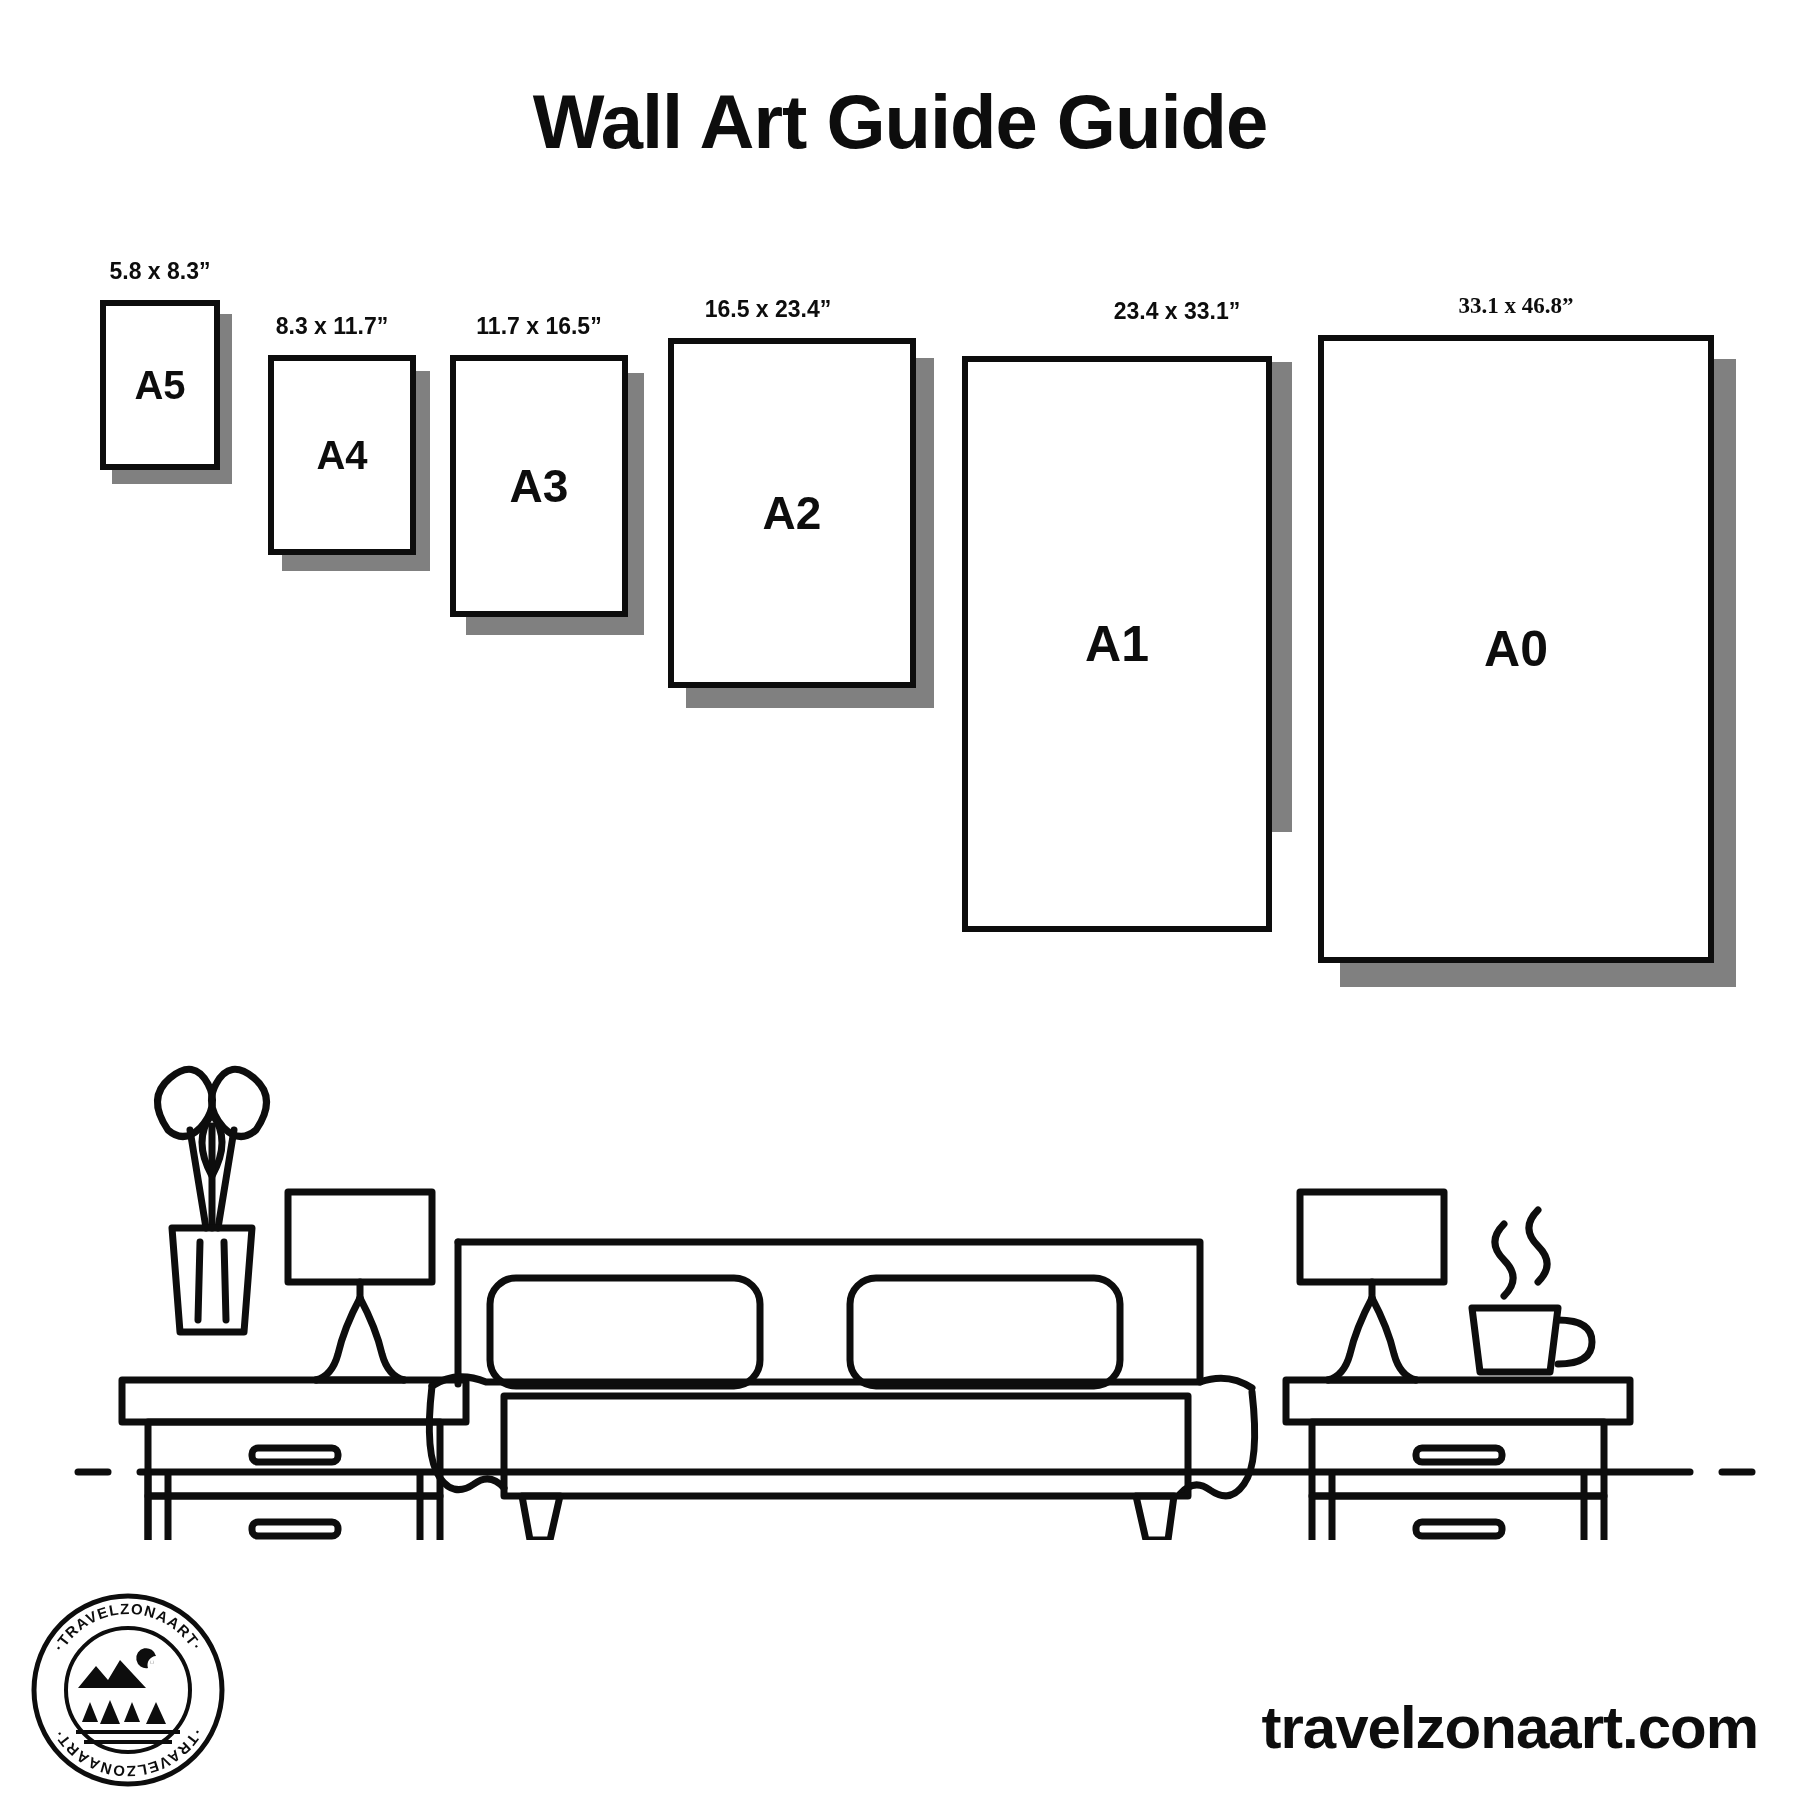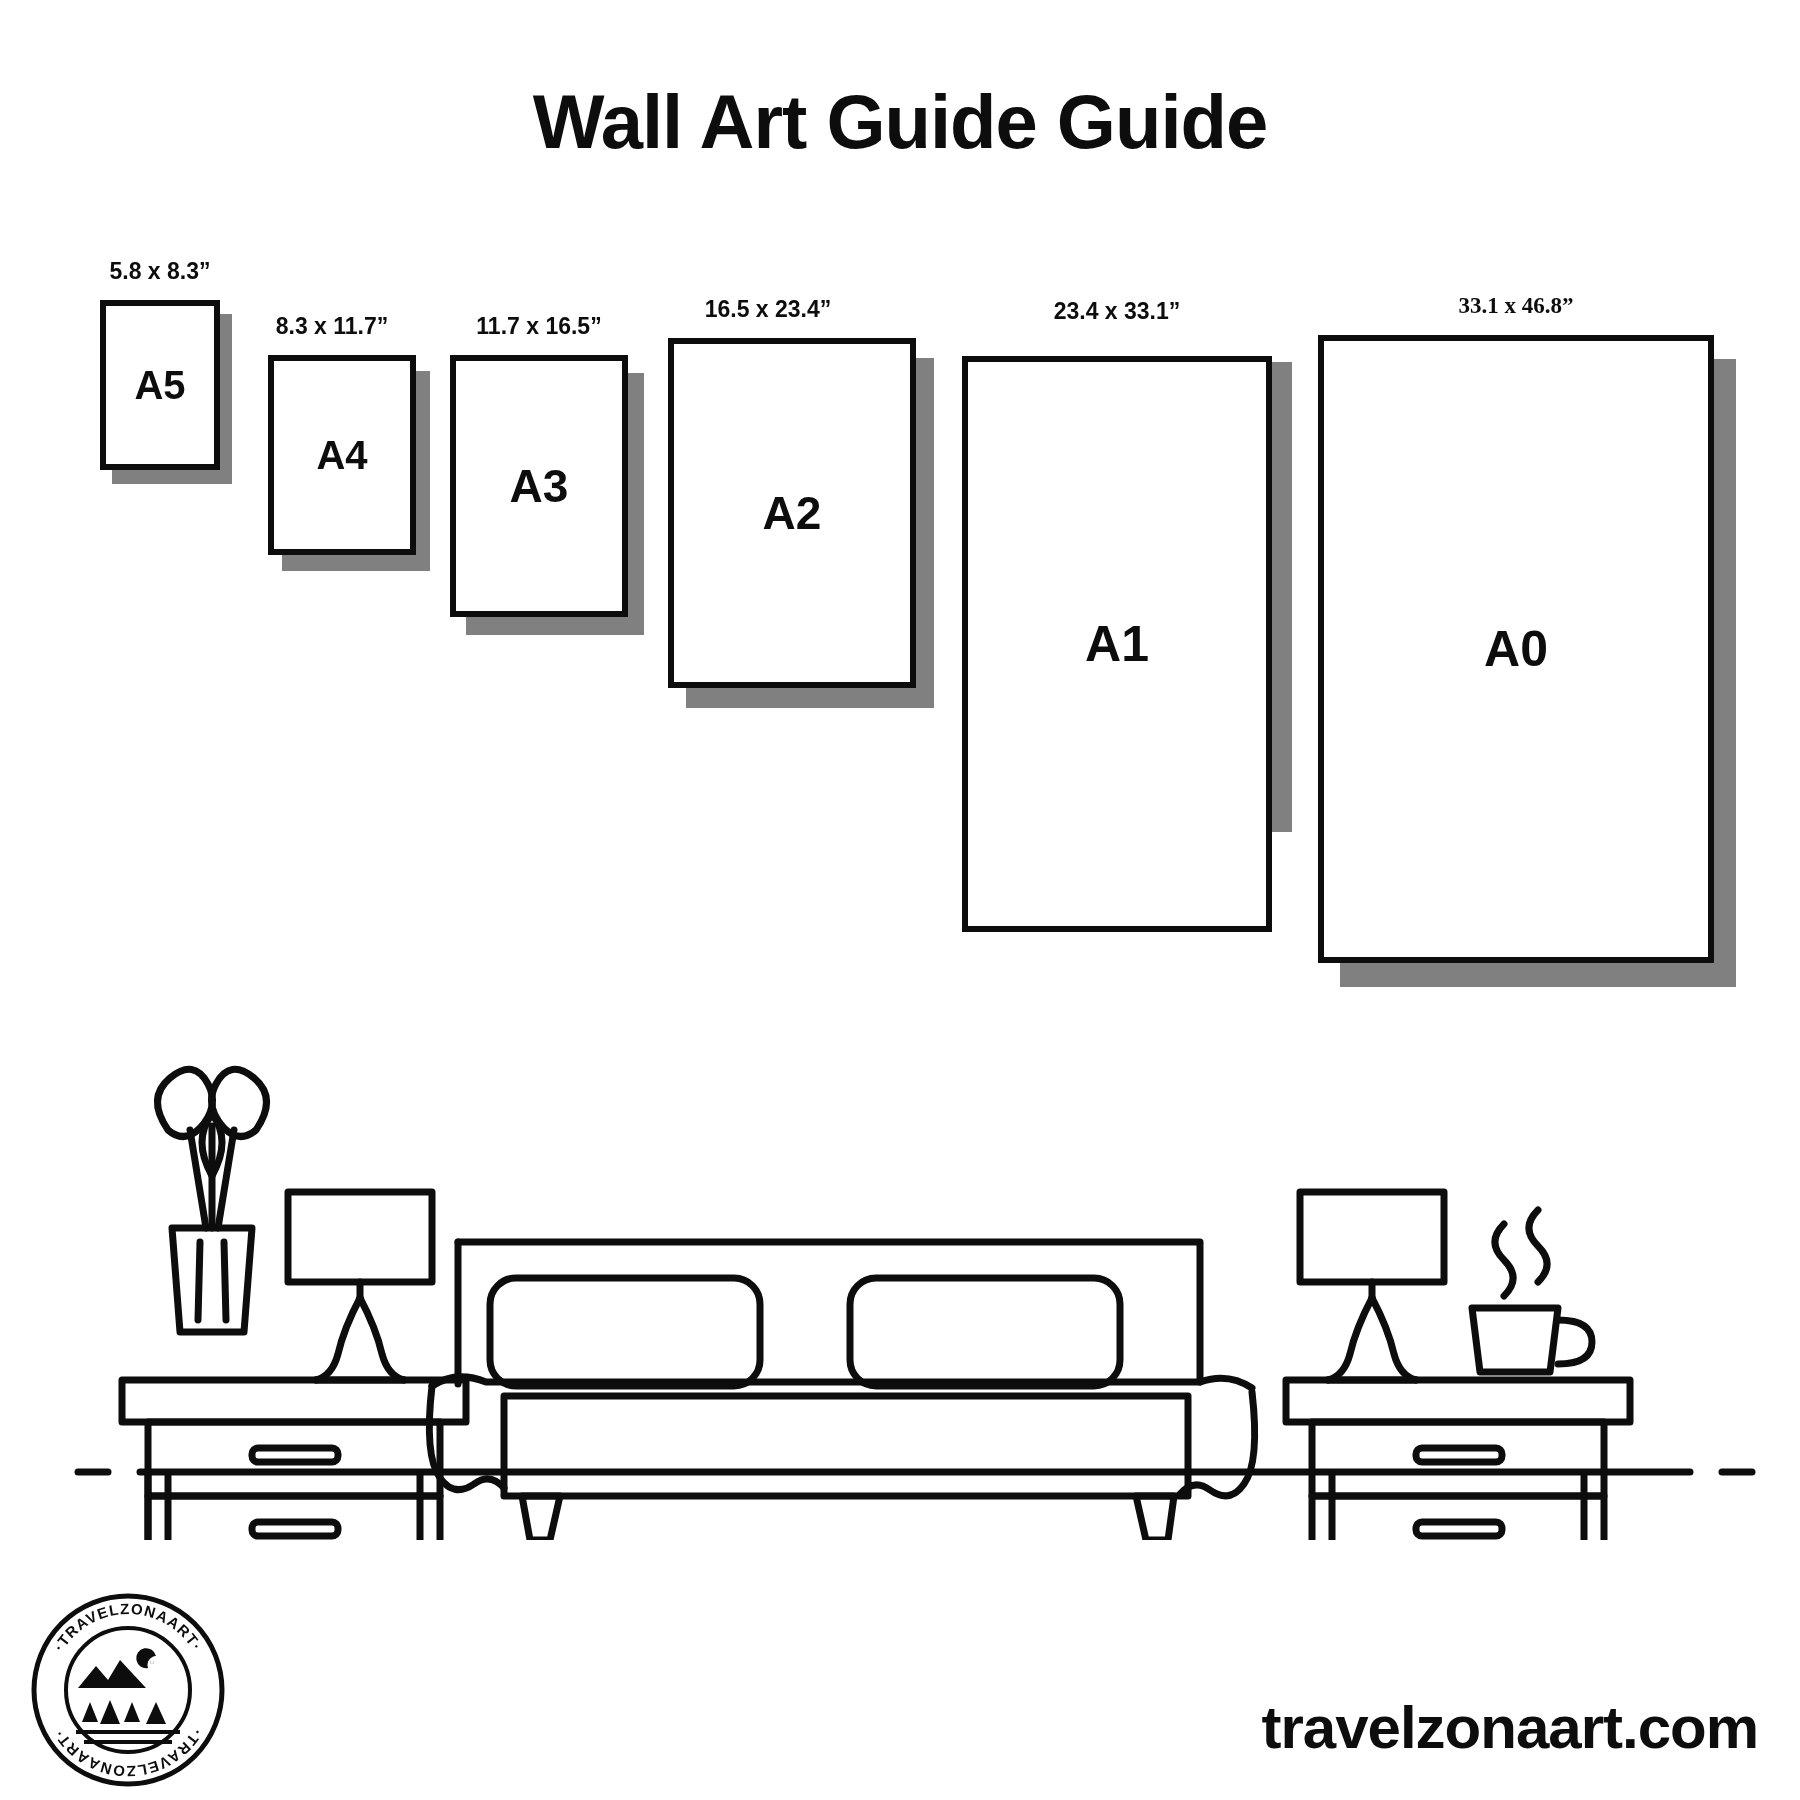--- a/index.html
+++ b/index.html
@@ -138,21 +138,21 @@
     </div>
 
     <div class="frame-group" style="left:668px; top:338px; width:200px; height:350px;">
       <div class="frame-dim" style="top:-42px;">16.5 x 23.4”</div>
       <div class="frame-shadow" style="left:18px; top:20px; width:248px; height:350px;"></div>
       <div class="frame-box" style="left:0; top:0; width:248px; height:350px;">
         <span class="frame-label md">A2</span>
       </div>
     </div>
 
-    <div class="frame-group" style="left:962px; top:340px; width:310px; height:470px;">
+    <div class="frame-group" style="left:962px; top:340px; width:310px; height:470px;padding-left:40px;">
       <div class="frame-dim" style="top:-42px;">23.4 x 33.1”</div>
       <div class="frame-shadow" style="left:20px; top:22px; width:310px; height:470px;"></div>
       <div class="frame-box" style="left:0; top:16px; width:310px; height:576px;">
         <span class="frame-label lg">A1</span>
       </div>
     </div>
 
     <div class="frame-group" style="left:1318px; top:335px; width:396px; height:628px;">
       <div class="frame-dim" style="top:-42px;font-family:Liberation Serif, serif;">33.1 x 46.8”</div>
       <div class="frame-shadow" style="left:22px; top:24px; width:396px; height:628px;"></div>

